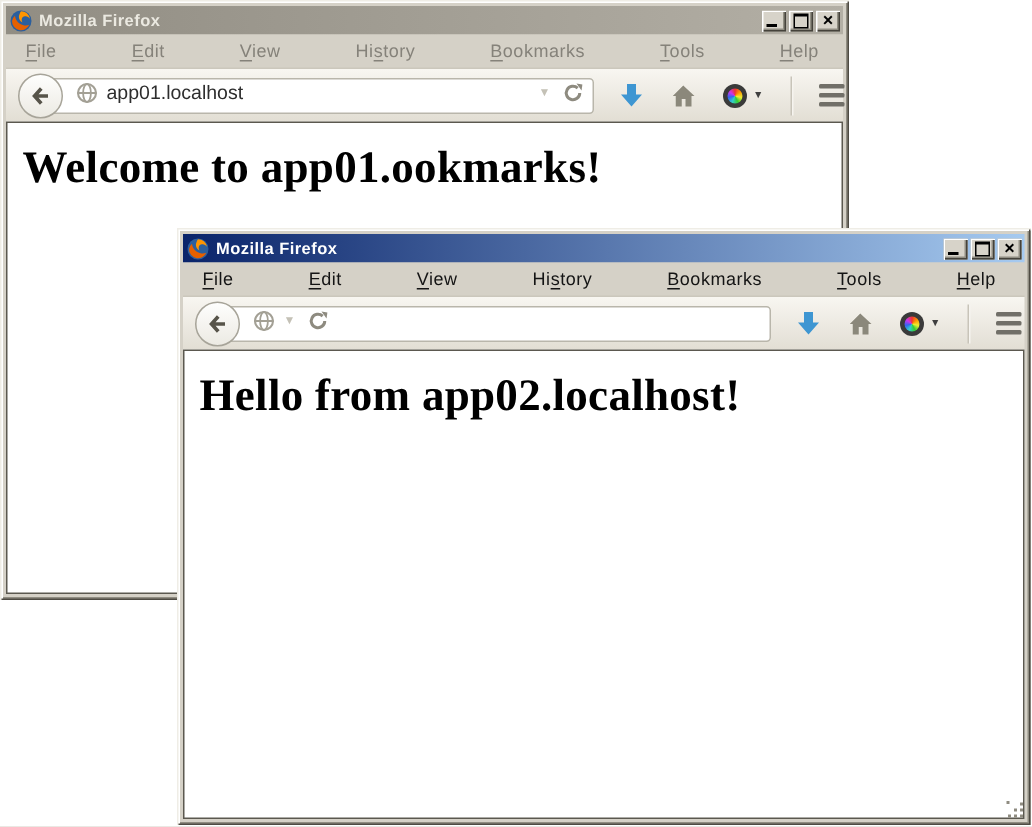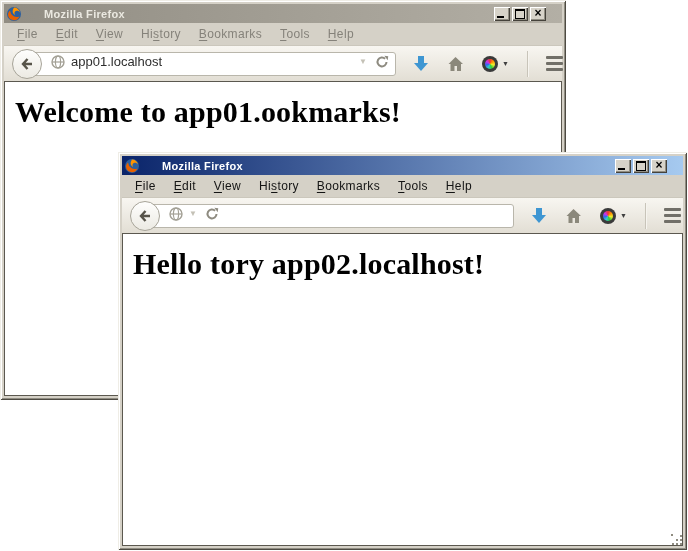--- a/index.html
+++ b/index.html
@@ -5,40 +5,40 @@
   html,body{margin:0;padding:0;}
   body{width:688px;height:551px;position:relative;background:#FFFFFF;overflow:hidden;
        font-family:"Liberation Sans",sans-serif;}
 
   
   .window{position:absolute;background:#D5D1C7;padding:4px;box-sizing:border-box;
     box-shadow:inset 1px 1px 0 #EFEDE6, inset -1px -1px 0 #4E4B43,
                inset 2px 2px 0 #FFFFFF, inset -2px -2px 0 #908D82;}
   .frame-inner{display:flex;flex-direction:column;height:100%;}
 
-  .titlebar{height:19px;flex:0 0 19px;display:flex;align-items:center;gap:22px;
-    padding:0 16px 0 2px;user-select:none;justify-content:flex-end;}
+  .titlebar{height:19px;flex:0 0 19px;display:flex;align-items:center;gap:4px;
+    padding:0 2px 0 2px;user-select:none;justify-content:flex-end;}
   .win-active  .titlebar{background:linear-gradient(to right,#0A246A,#A6CAF0);color:#FFFFFF;}
   .win-inactive .titlebar{background:linear-gradient(to right,#918D83,#B3AFA5);color:#EBE9E1;}
   .title-text{font-size:11px;font-weight:bold;letter-spacing:.3px;flex:1;
     white-space:nowrap;overflow:hidden;}
   .fx-ico{width:16px;height:16px;flex:0 0 16px;}
 
   .cap-btns{display:flex;align-items:center;gap:2px;}
   .cap-btn{width:16px;height:14px;background:#D7D3C9;position:relative;cursor:default;
     box-shadow:inset 1px 1px 0 #FFFFFF, inset -1px -1px 0 #45423B, inset -2px -2px 0 #918E83;}
   .btn-min::after{content:"";position:absolute;left:3px;bottom:3px;width:7px;height:2px;background:#000;}
   .btn-max::after{content:"";position:absolute;left:3px;top:2px;width:8px;height:7px;
     border:1px solid #000;border-top:2px solid #000;}
   .btn-close span{position:absolute;left:0;top:-1px;width:16px;text-align:center;
     font-size:12px;font-weight:bold;color:#000;line-height:14px;font-family:"Liberation Sans",sans-serif;}
 
   
   .menubar{height:22px;flex:0 0 22px;display:flex;align-items:center;padding-left:4px;
-    font-size:12px;letter-spacing:.35px;background:#D5D1C7;}
+    font-size:12px;letter-spacing:.35px;background:#D5D1C7;gap:32px;}
   .win-active .menubar{color:#141414;}
   .win-inactive .menubar{color:#85827A;}
   .menu-item{padding:3px 9px;white-space:nowrap;}
   .mn{text-decoration:underline;text-underline-offset:2px;}
 
   
   .navbar{height:36px;flex:0 0 36px;display:flex;align-items:center;padding:0 8px;
     background:linear-gradient(#F8F6F1,#E2DED4);border-top:1px solid #CBC7BC;box-sizing:border-box;}
   .back-btn{width:30px;height:30px;border-radius:50%;flex:0 0 30px;z-index:2;
     background:linear-gradient(#FEFEFD,#ECEAE3);border:1px solid #A7A499;box-sizing:border-box;
@@ -228,17 +228,17 @@
       <span class="vsep"></span>
       <span class="hamburger">
             <i></i>
             <i></i>
             <i></i>
           </span>
     </span>
   </div>
 
   <div class="content">
-    <h1>Hello tory app02.localhost!</h1>
+    <h1>Hello from app02.localhost!</h1>
   </div>
  </div>
  <div class="grip"></div>
 </div>
 
 </body></html>

